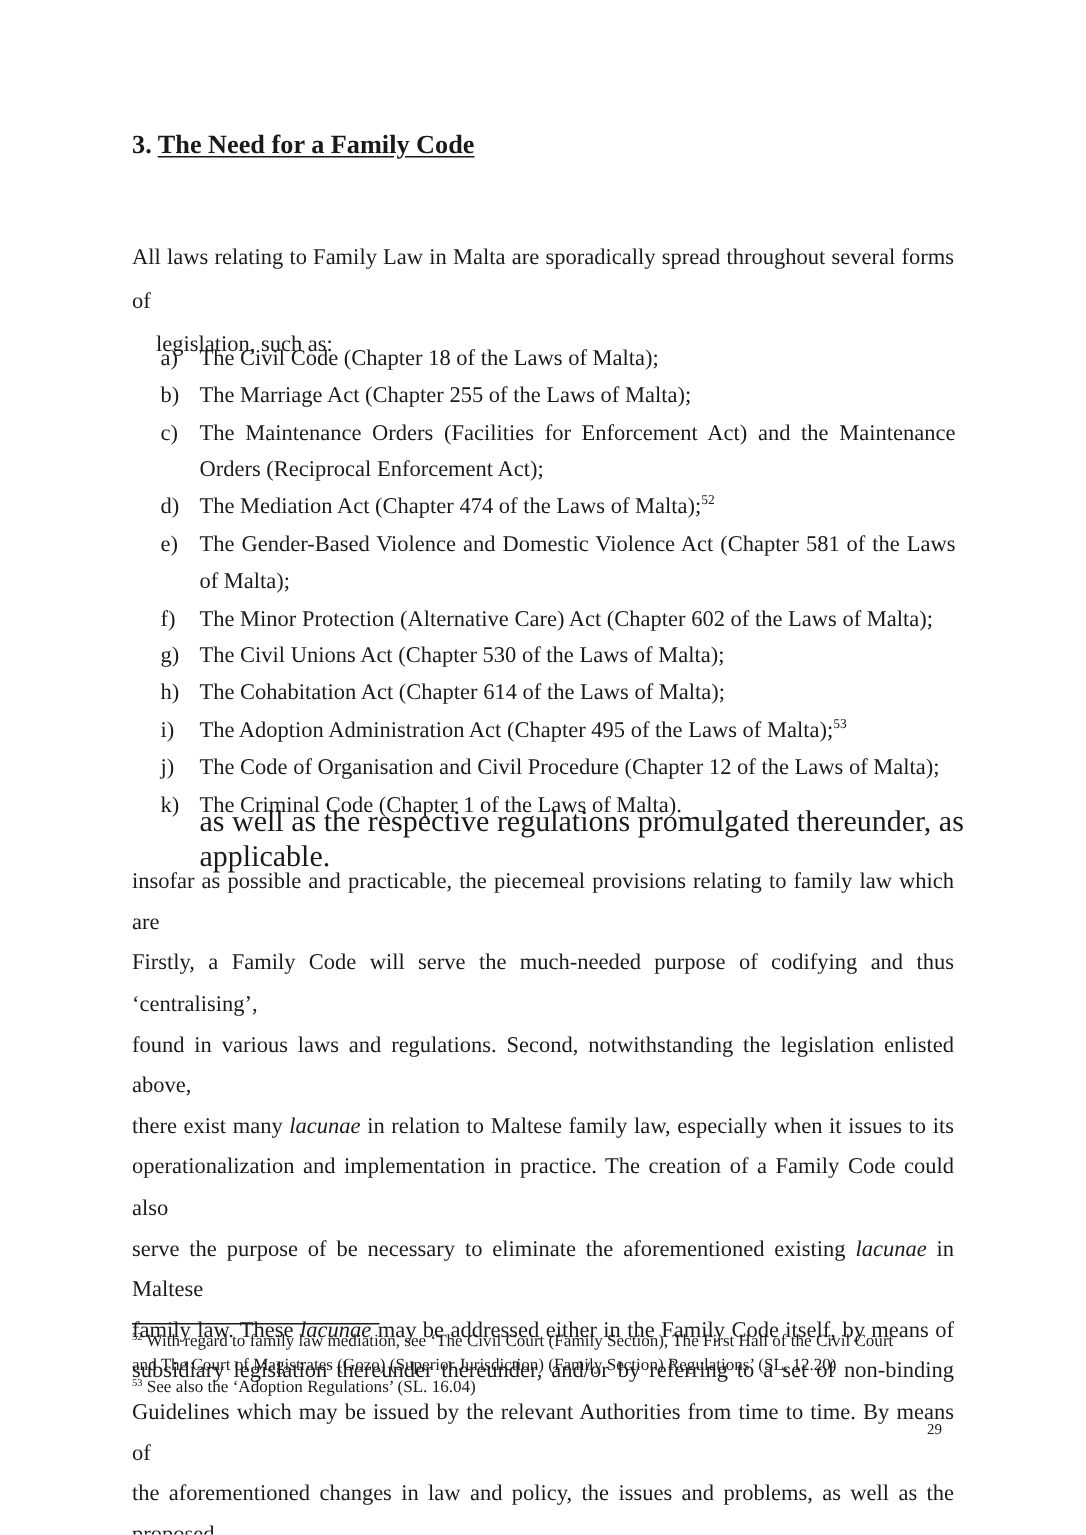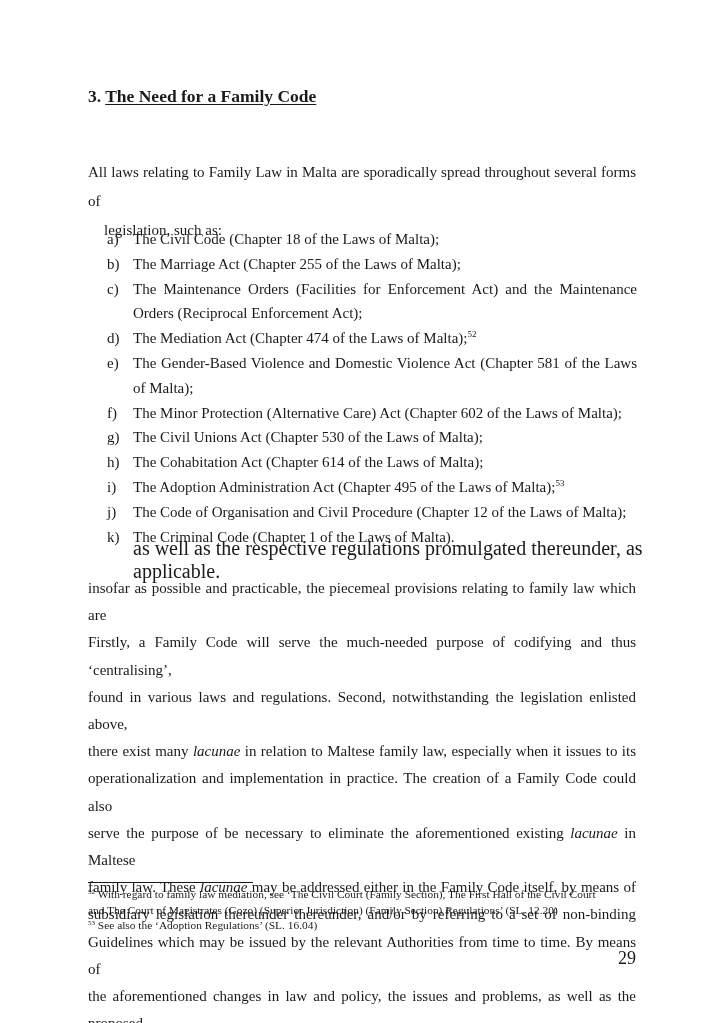--- a/index.html
+++ b/index.html
@@ -14,21 +14,21 @@
     .list li { position: relative; padding-left: 26px; text-align: justify; }
     .list .marker { position: absolute; left: 0; top: 0; }
     sup { font-size: 9px; line-height: 0; vertical-align: 6px; }
     .aswell { position: absolute; left: 133px; top: 537px; font-size: 20px; margin: 0; }
     .body { top: 575px; line-height: 27.2px; }
     .body .line { display: block; text-align: justify; text-align-last: justify; }
     .fn-rule { position: absolute; left: 88px; top: 882px; width: 165px; height: 1px; background: #1a1a1a; }
     .footnotes { position: absolute; left: 88px; top: 887px; width: 560px; font-size: 11.4px; line-height: 15.5px; margin: 0; }
     .footnotes .fn { margin: 0; }
     .footnotes sup { font-size: 7px; vertical-align: 4px; }
-    .page-number { position: absolute; left: 618px; top: 948px; font-size: 18px; margin: 0; }
+    .page-number { position: absolute; left: 618px; top: 948px; font-size: 10px; margin: 0; }
     i { font-style: italic; }
   </style>
 </head>
 <body>
 
 <div class="page">
 
   <h1 class="heading">
     <span>3.</span>
     <span class="title">The Need for a Family Code</span>

